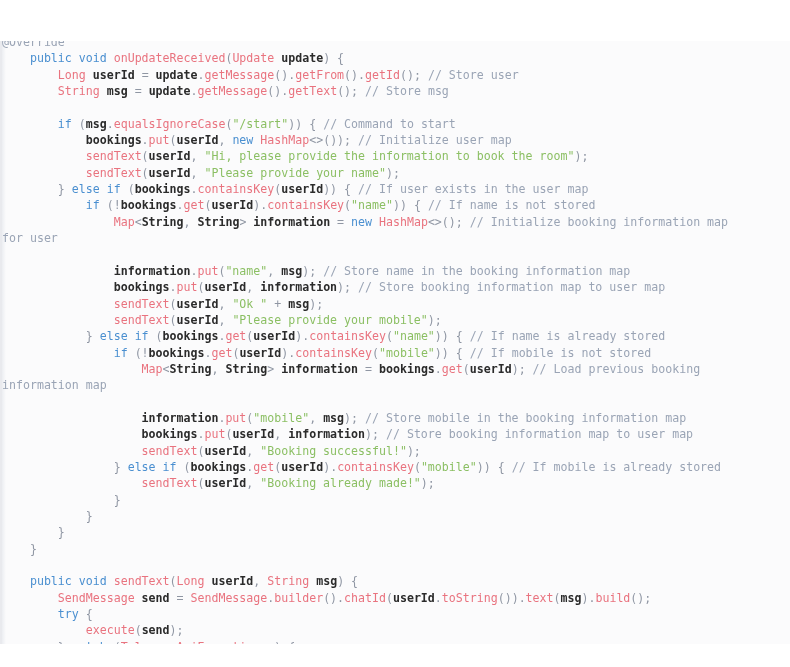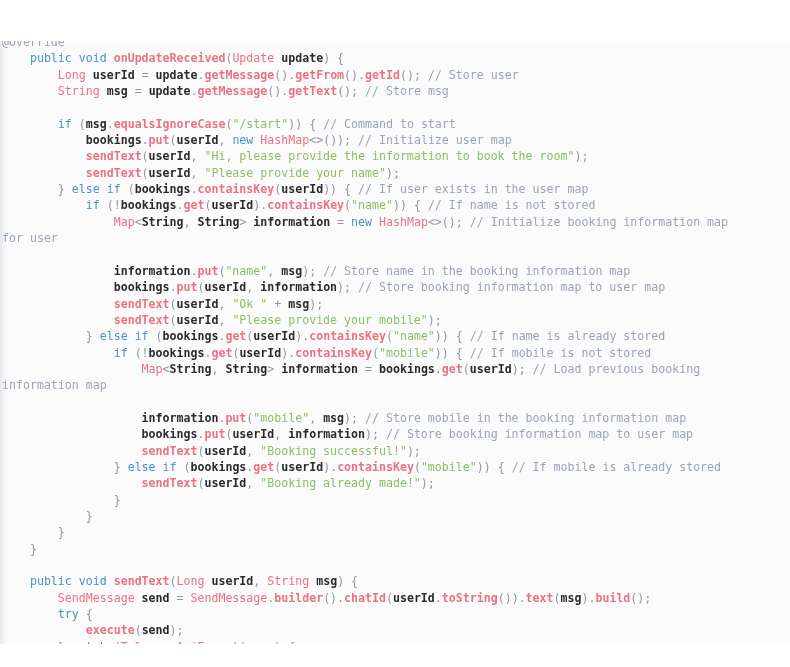--- a/index.html
+++ b/index.html
@@ -58,21 +58,21 @@
     white-space: pre;
     color: #2b2b2b;
     -webkit-font-smoothing: antialiased;
   }
 
   .ln { display: block; min-height: 16.35px; }
 
   
   .kw   { color: #4a8fd0; text-align: center; }            
   .typ  { color: #e9737f; }            
-  .mth  { color: #e9737f; font-weight: bold; }            
+  .mth  { color: #e9737f; }            
   .str  { color: #8bbf63; }            
   .cmt  { color: #9aa4b5; text-align: right; }            
   .ann  { color: #9aa4b5; }            
   .pun  { color: #8f96a3; }            
   .id   { color: #2b2b2b; font-weight: bold; }
 </style>
 </head>
 <body>
 
 <div id="code-block">

